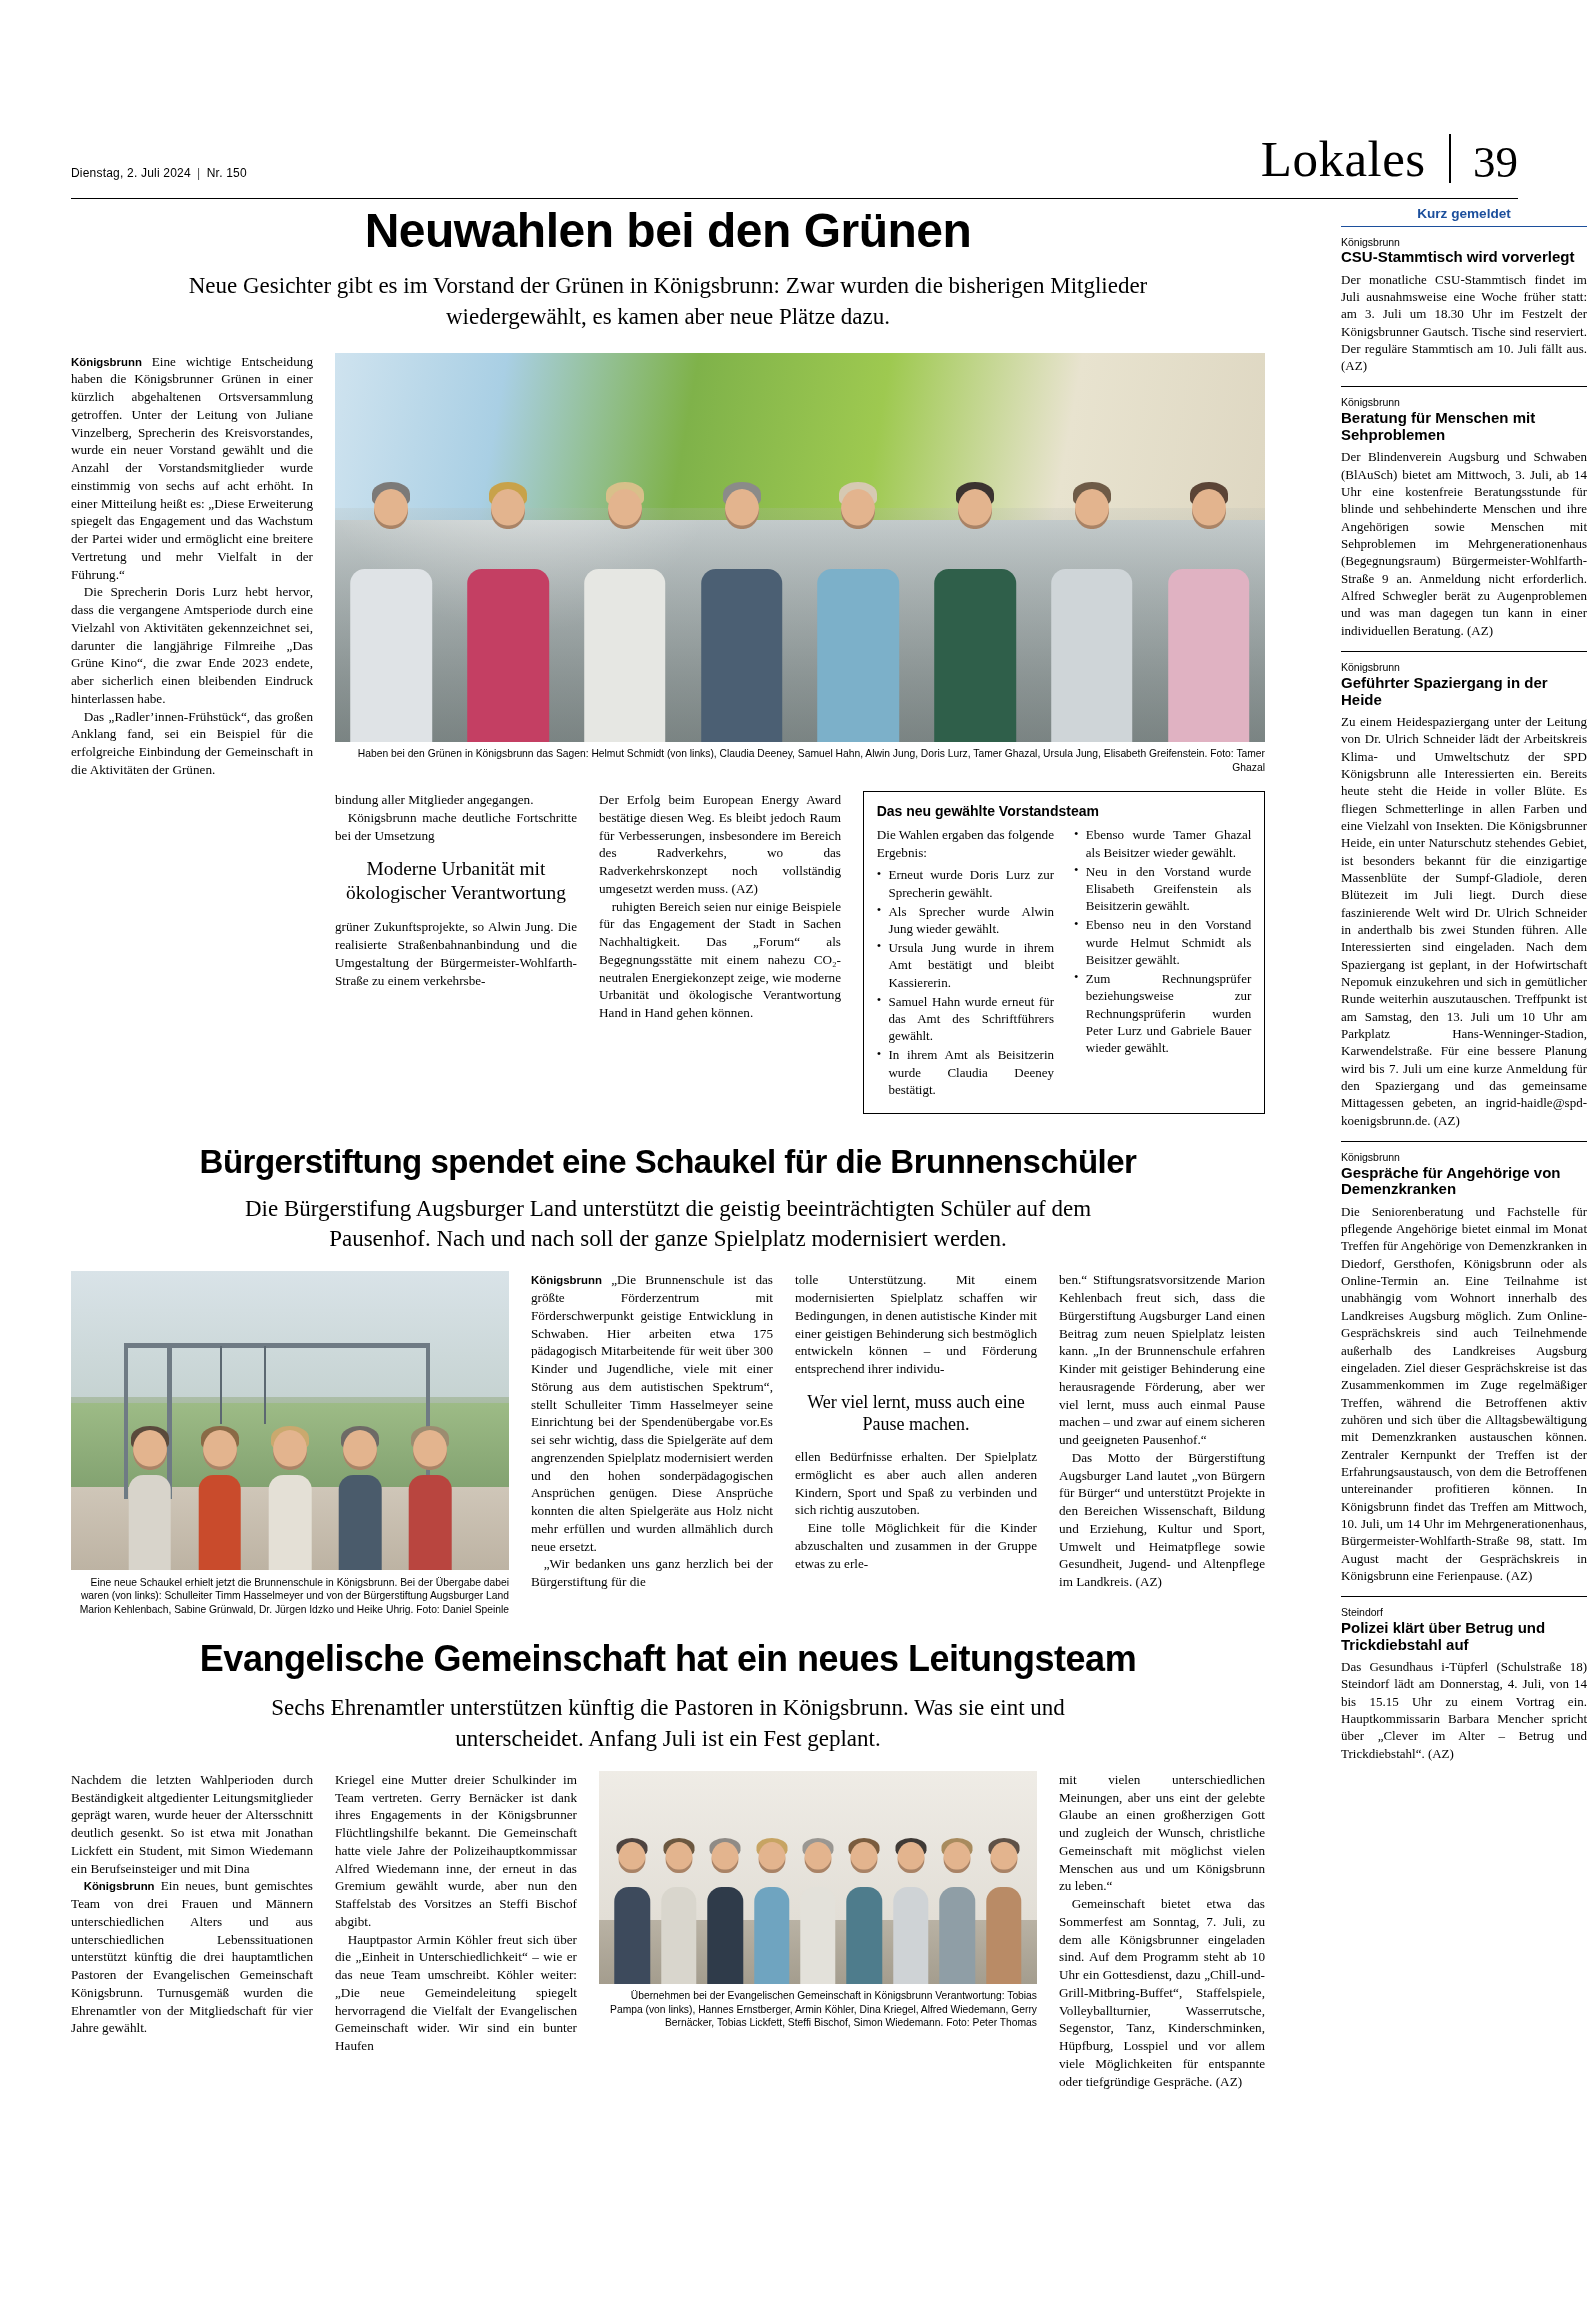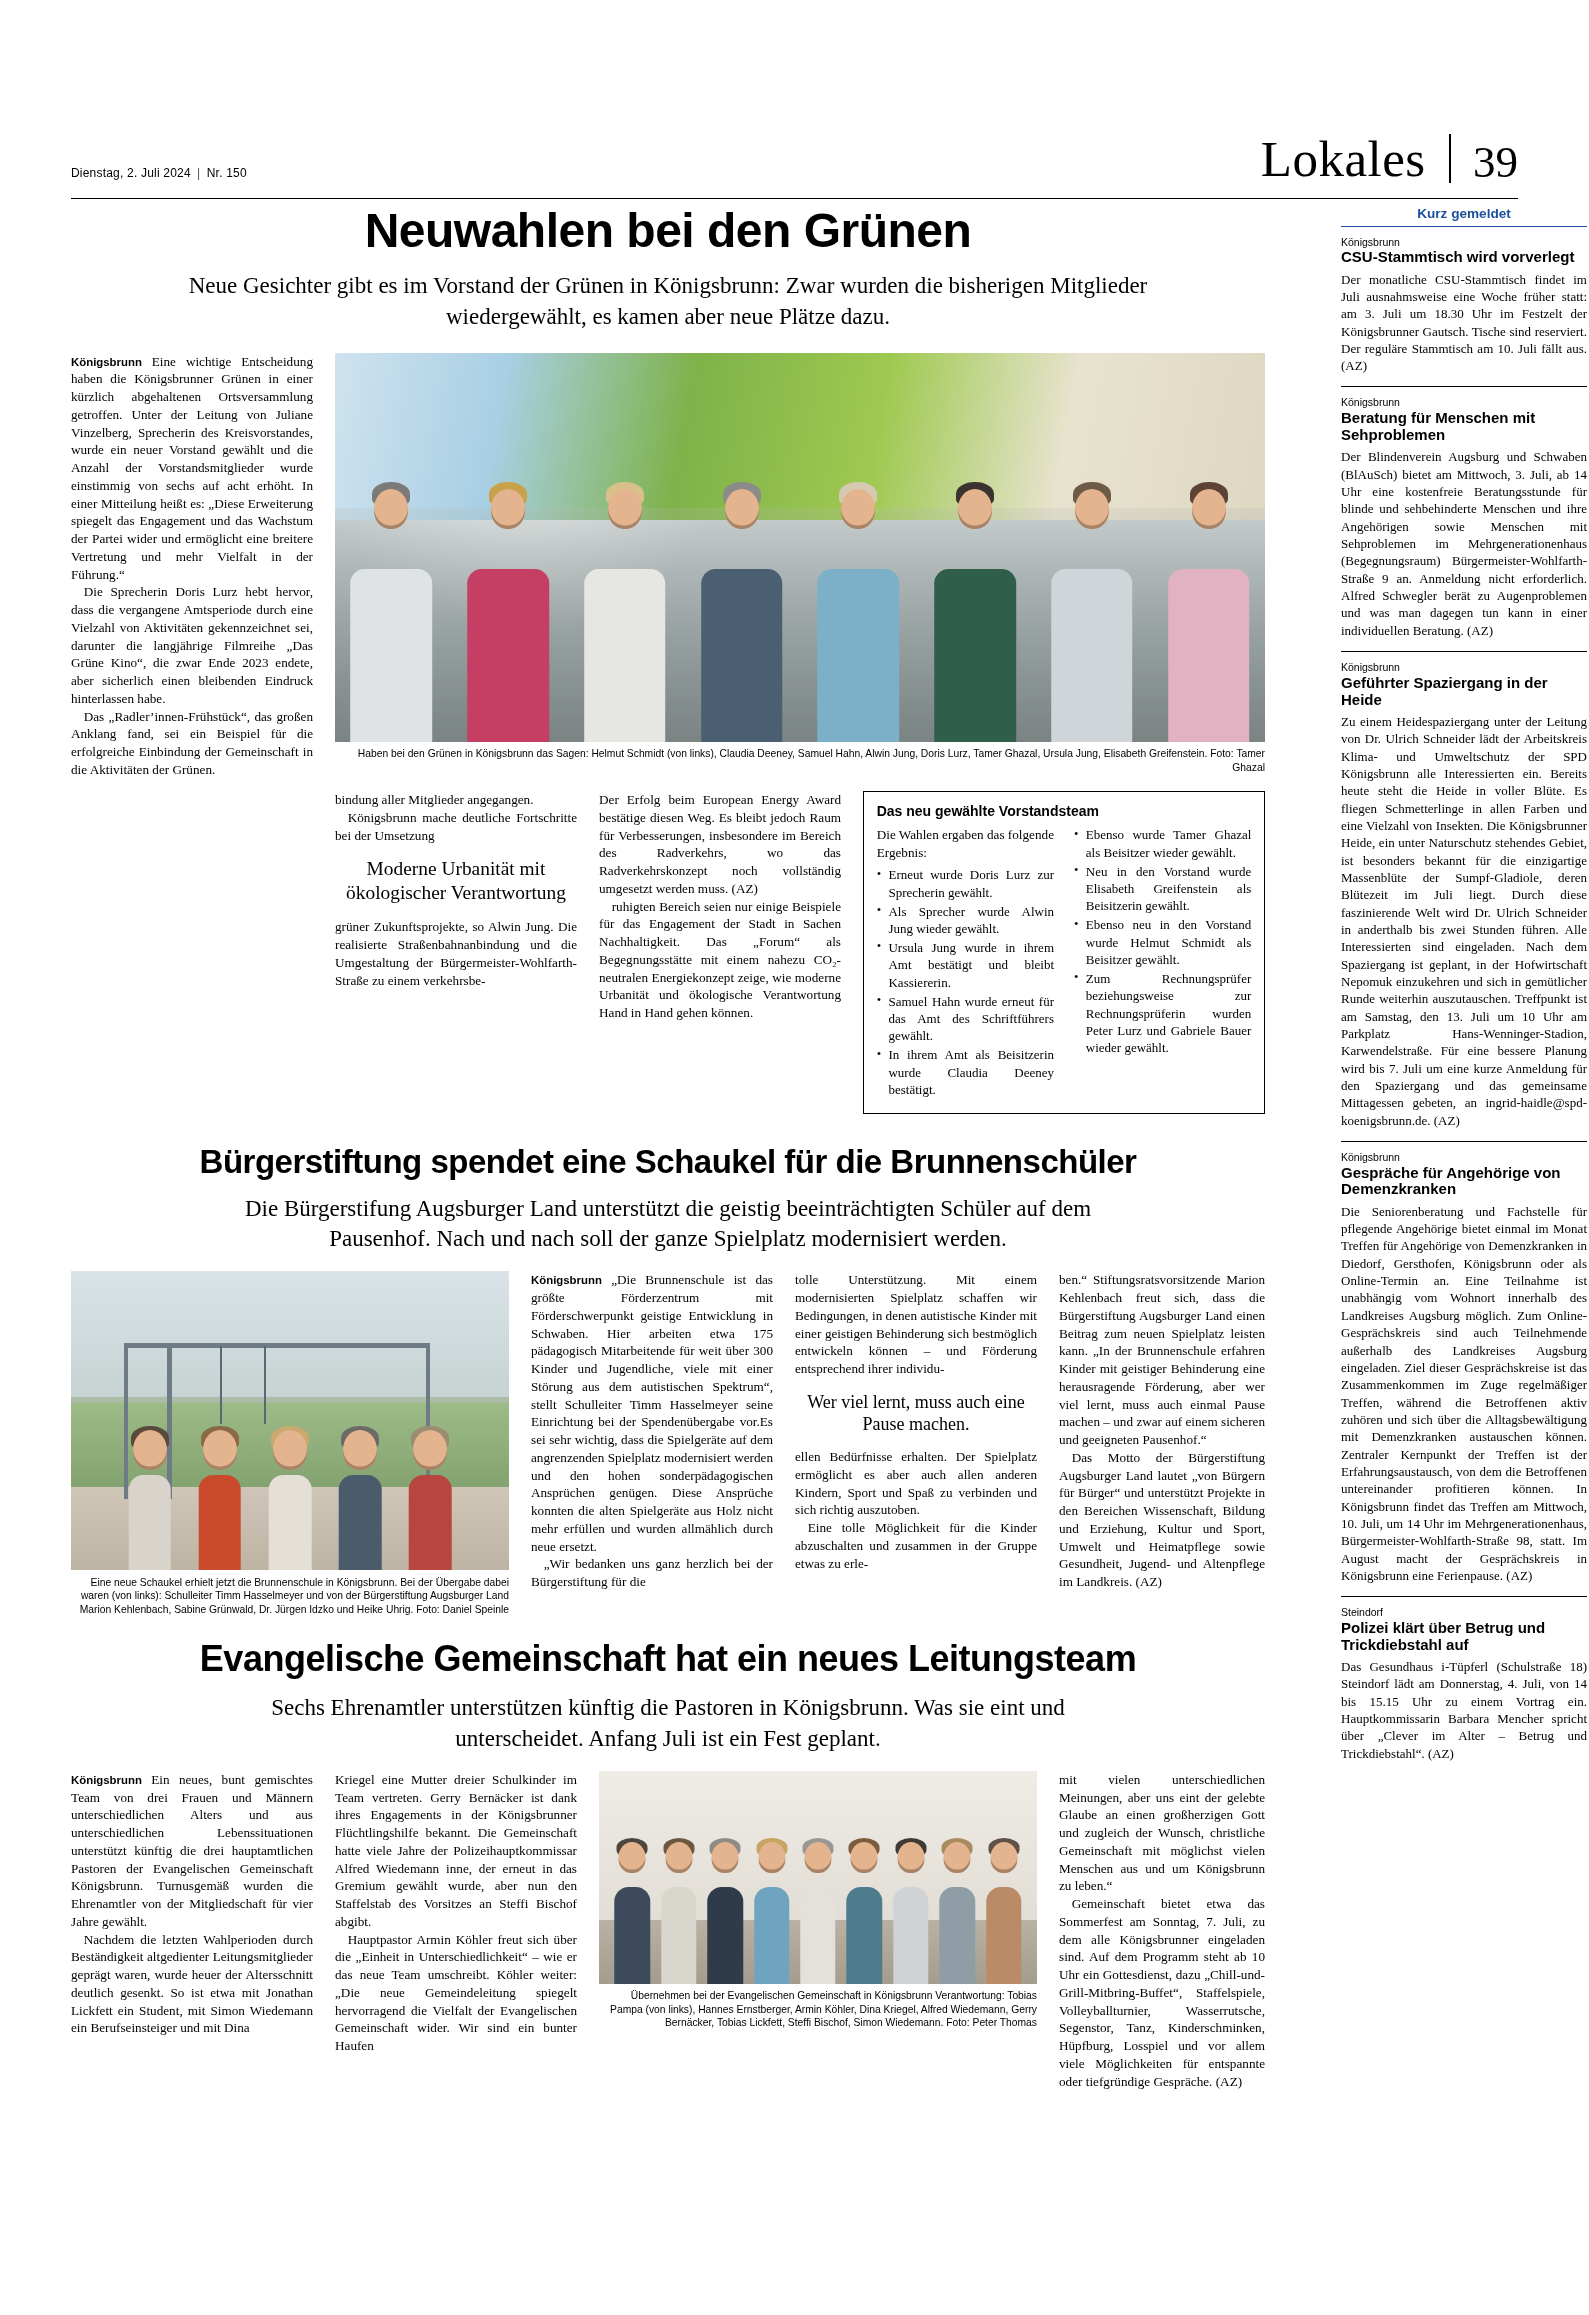--- a/index.html
+++ b/index.html
@@ -452,22 +452,22 @@
           </div>
         </div>
       </div>
 
       <div style="margin-top:23.5px;">
         <h1 class="headline hl-3">Evangelische Gemeinschaft hat ein neues Leitungsteam</h1>
         <div class="deck deck-narrow">Sechs Ehrenamtler unterstützen künftig die Pastoren in Königsbrunn. Was sie eint und unterscheidet. Anfang Juli ist ein Fest geplant.</div>
 
         <div class="cols" style="margin-top:16.3px; align-items:flex-start;">
           <div class="col" style="flex:0 0 242px; width:242px;">
+            <p class="body">Nachdem die letzten Wahlperioden durch Beständigkeit altgedienter Leitungsmitglieder geprägt waren, wurde heuer der Altersschnitt deutlich gesenkt. So ist etwa mit Jonathan Lickfett ein Student, mit Simon Wiedemann ein Berufseinsteiger und mit Dina</p>
             <p class="body"><span class="kicker">Königsbrunn</span> <span>Ein neues, bunt gemischtes Team von drei Frauen und Männern unterschiedlichen Alters und aus unterschiedlichen Lebenssituationen unterstützt künftig die drei hauptamtlichen Pastoren der Evangelischen Gemeinschaft Königsbrunn. Turnusgemäß wurden die Ehrenamtler von der Mitgliedschaft für vier Jahre gewählt.</span></p>
-            <p class="body">Nachdem die letzten Wahlperioden durch Beständigkeit altgedienter Leitungsmitglieder geprägt waren, wurde heuer der Altersschnitt deutlich gesenkt. So ist etwa mit Jonathan Lickfett ein Student, mit Simon Wiedemann ein Berufseinsteiger und mit Dina</p>
           </div>
           <div class="col" style="flex:0 0 242px; width:242px;">
             <p class="body">Kriegel eine Mutter dreier Schulkinder im Team vertreten. Gerry Bernäcker ist dank ihres Engagements in der Königsbrunner Flüchtlingshilfe bekannt. Die Gemeinschaft hatte viele Jahre der Polizeihauptkommissar Alfred Wiedemann inne, der erneut in das Gremium gewählt wurde, aber nun den Staffelstab des Vorsitzes an Steffi Bischof abgibt.</p>
             <p class="body">Hauptpastor Armin Köhler freut sich über die „Einheit in Unterschiedlichkeit“ – wie er das neue Team umschreibt. Köhler weiter: „Die neue Gemeindeleitung spiegelt hervorragend die Vielfalt der Evangelischen Gemeinschaft wider. Wir sind ein bunter Haufen</p>
           </div>
           <div class="col" style="flex:0 0 438px; width:438px;">
             <div class="photo ph-group" style="width:100%; height:213px;">
               <div class="wall"></div>
               <div class="floor"></div>
               <div class="people" style="height:74%; padding:0 12.7px;">

